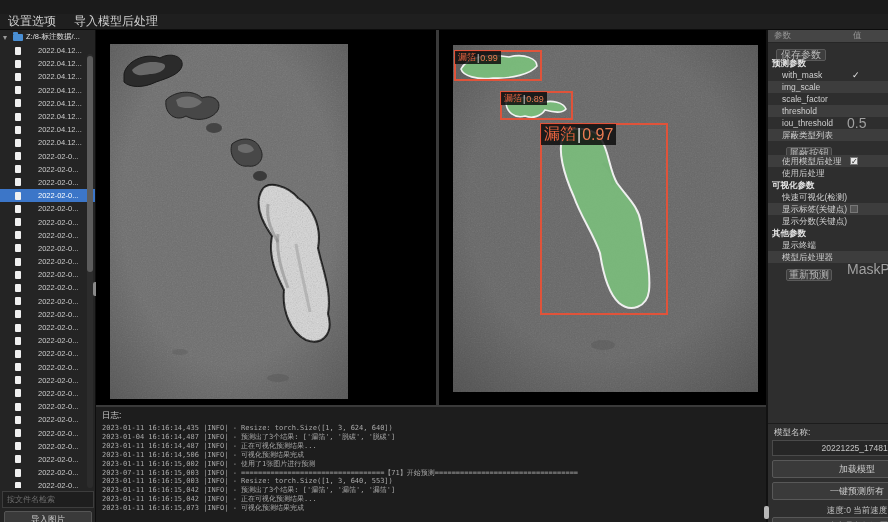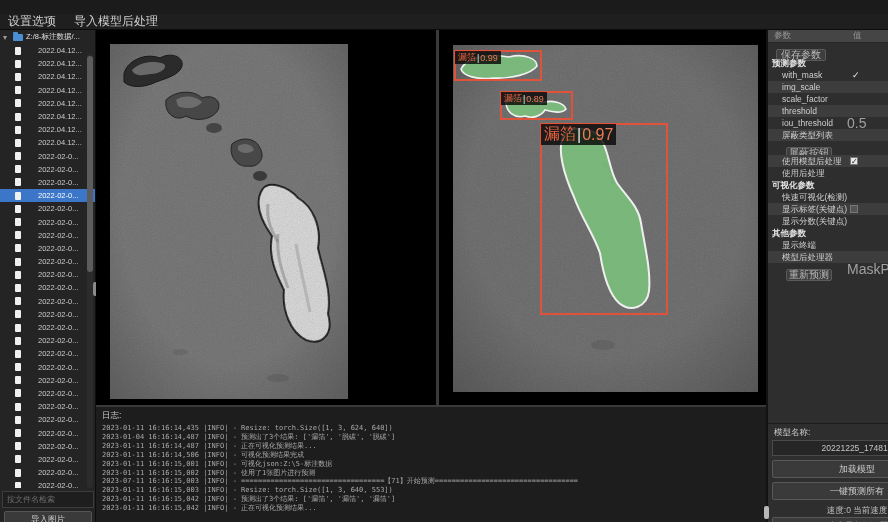--- a/index.html
+++ b/index.html
@@ -337,26 +337,26 @@
     </div>
   </div>
 
   <div class="log-panel">
     <div class="log-title">日志:</div>
     <div id="log-lines">
         <div class="log-line">2023-01-11 16:16:14,435 |INFO| - Resize: torch.Size([1, 3, 624, 640])</div>
         <div class="log-line">2023-01-04 16:16:14,487 |INFO| - 预测出了3个结果: ['漏箔', '脱碳', '脱碳']</div>
         <div class="log-line">2023-01-11 16:16:14,487 |INFO| - 正在可视化预测结果...</div>
         <div class="log-line">2023-01-11 16:16:14,506 |INFO| - 可视化预测结果完成</div>
-        <div class="log-line">2023-01-11 16:16:15,001 |INFO| - 可视化json:Z:\5-标注数据</div>
         <div class="log-line">2023-01-11 16:16:15,002 |INFO| - 使用了1张图片进行预测</div>
         <div class="log-line">2023-07-11 16:16:15,003 |INFO| - ==================================【71】开始预测==================================</div>
         <div class="log-line">2023-01-11 16:16:15,003 |INFO| - Resize: torch.Size([1, 3, 640, 553])</div>
         <div class="log-line">2023-01-11 16:16:15,042 |INFO| - 预测出了3个结果: ['漏箔', '漏箔', '漏箔']</div>
         <div class="log-line">2023-01-11 16:16:15,042 |INFO| - 正在可视化预测结果...</div>
+        <div class="log-line">2023-01-11 16:16:15,073 |INFO| - 可视化预测结果完成</div>
       </div>
   </div>
 
   <div class="params-panel">
     <div class="ph-row">
       <div class="ph-cell">参数</div>
       <div class="ph-cell val">值</div>
     </div>
     <div class="params-rows" id="param-rows">
         <div class="save-row"><div class="save-btn">保存参数</div></div>

